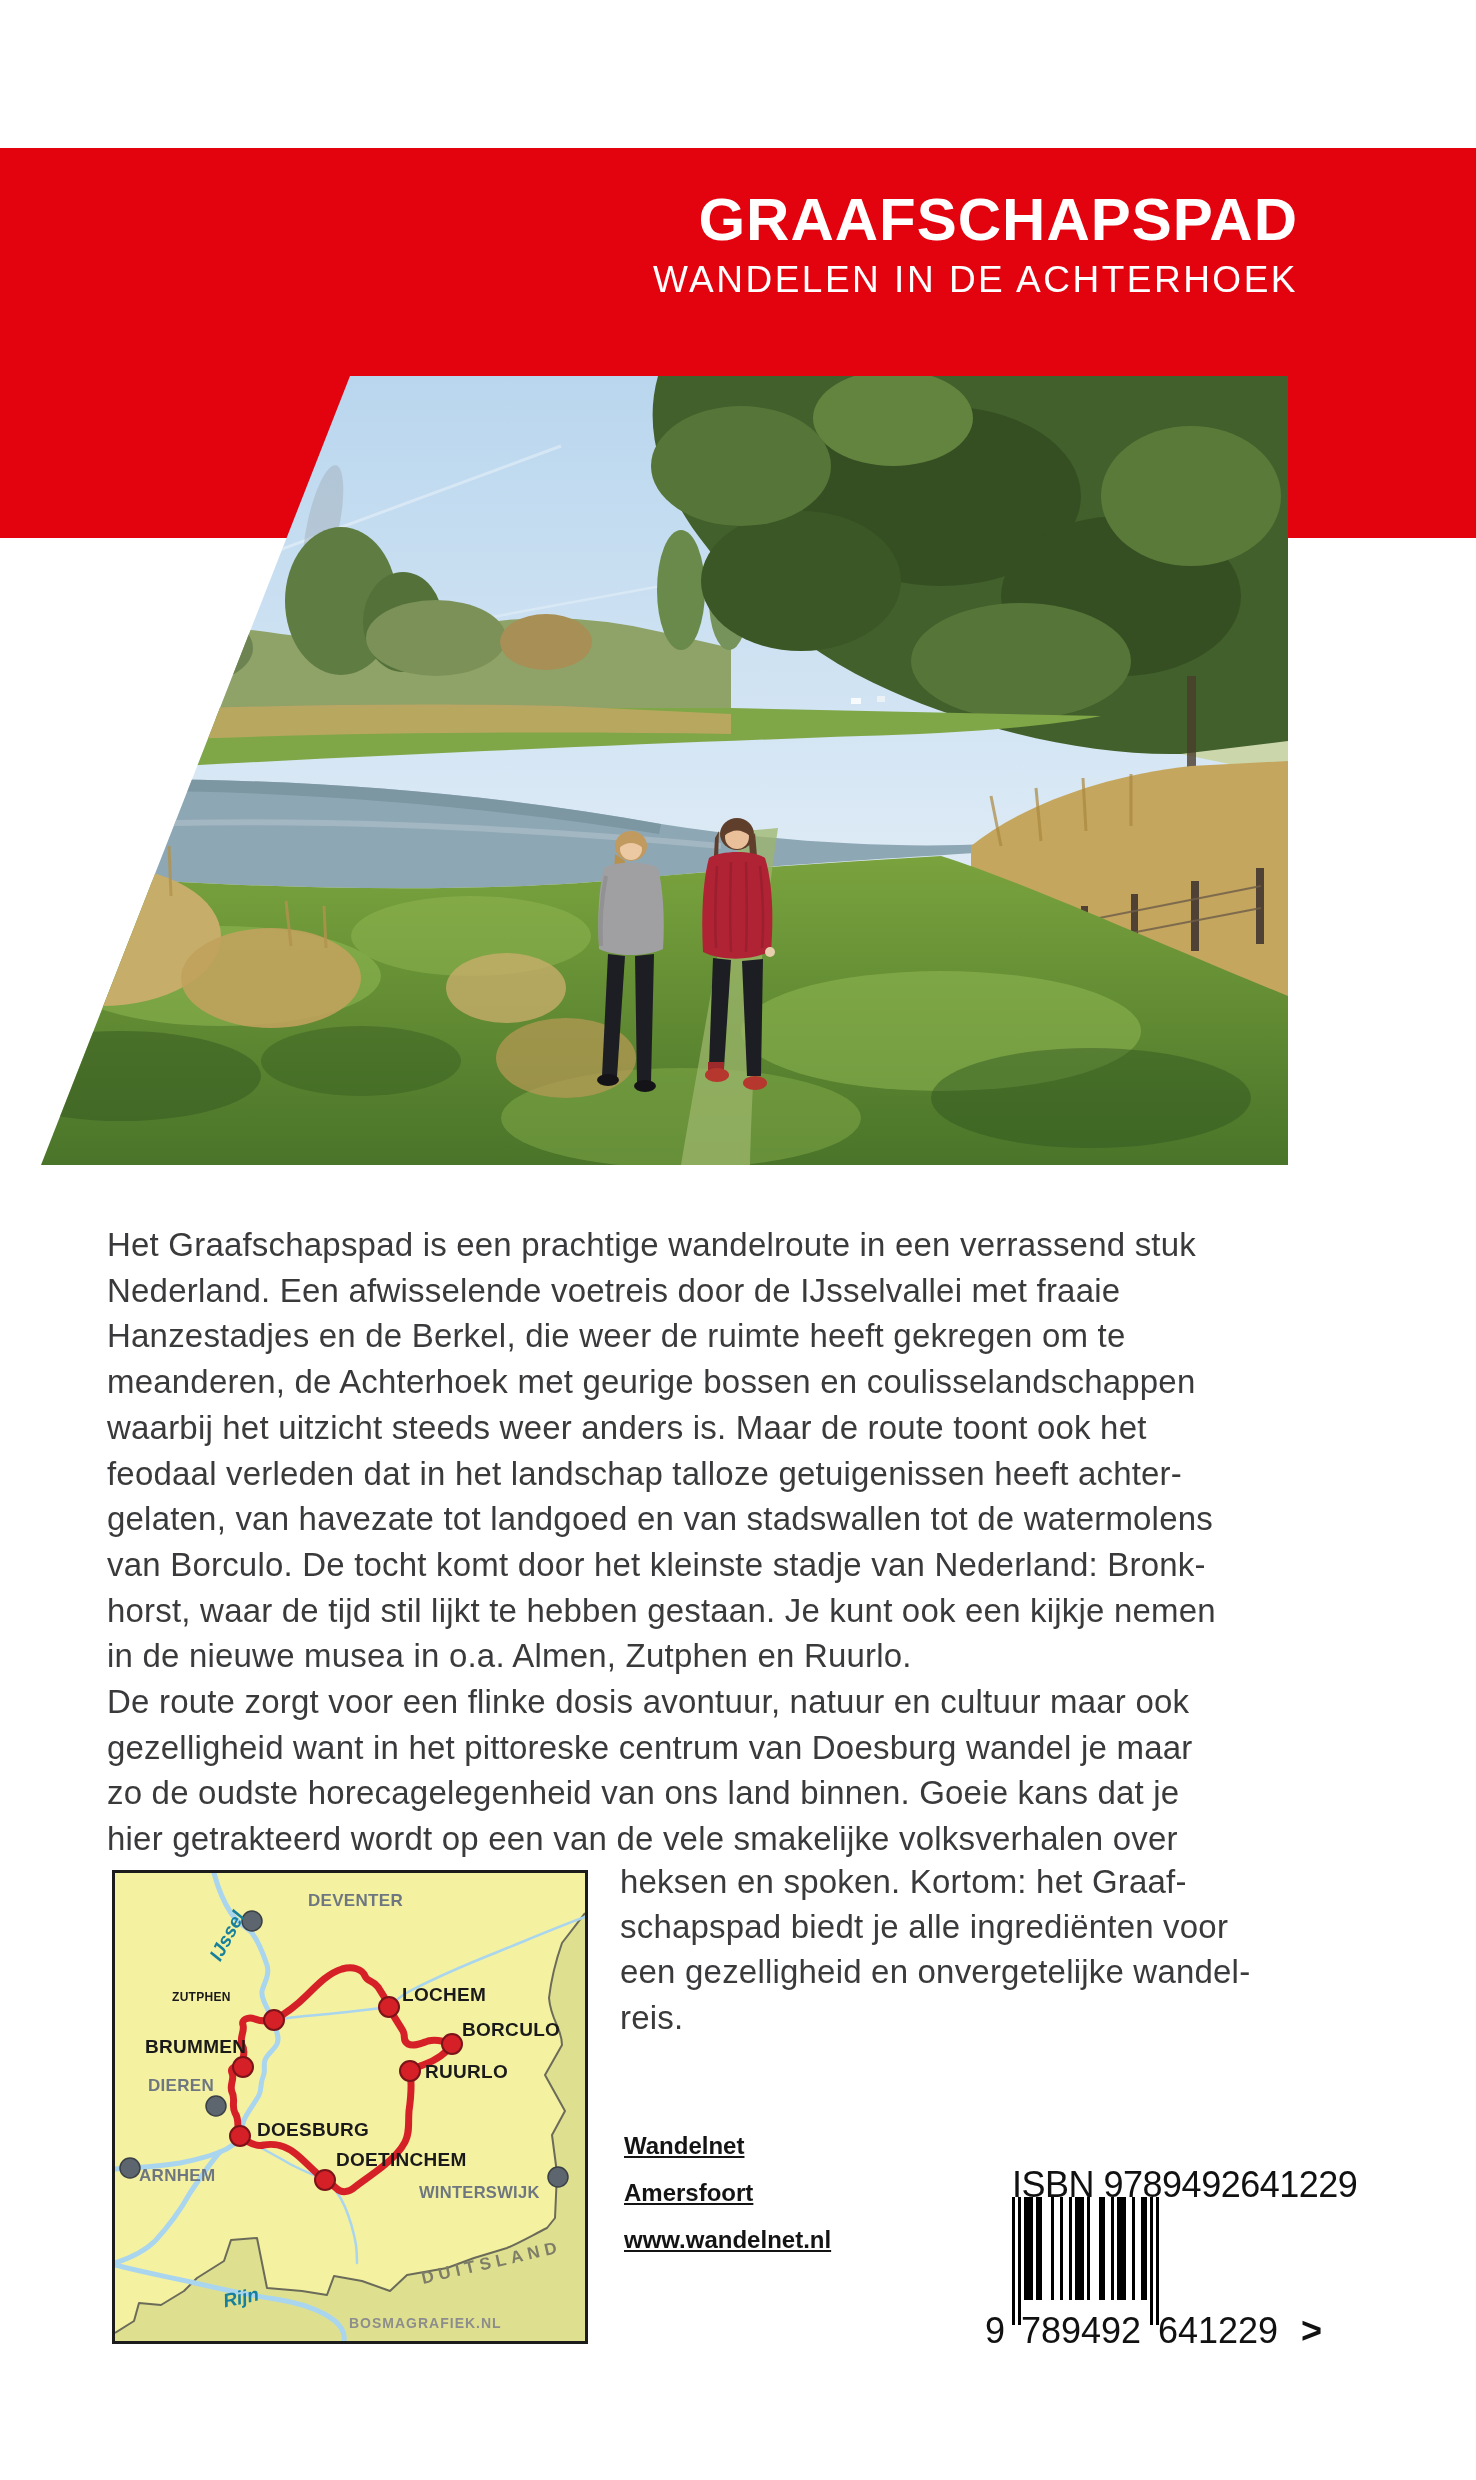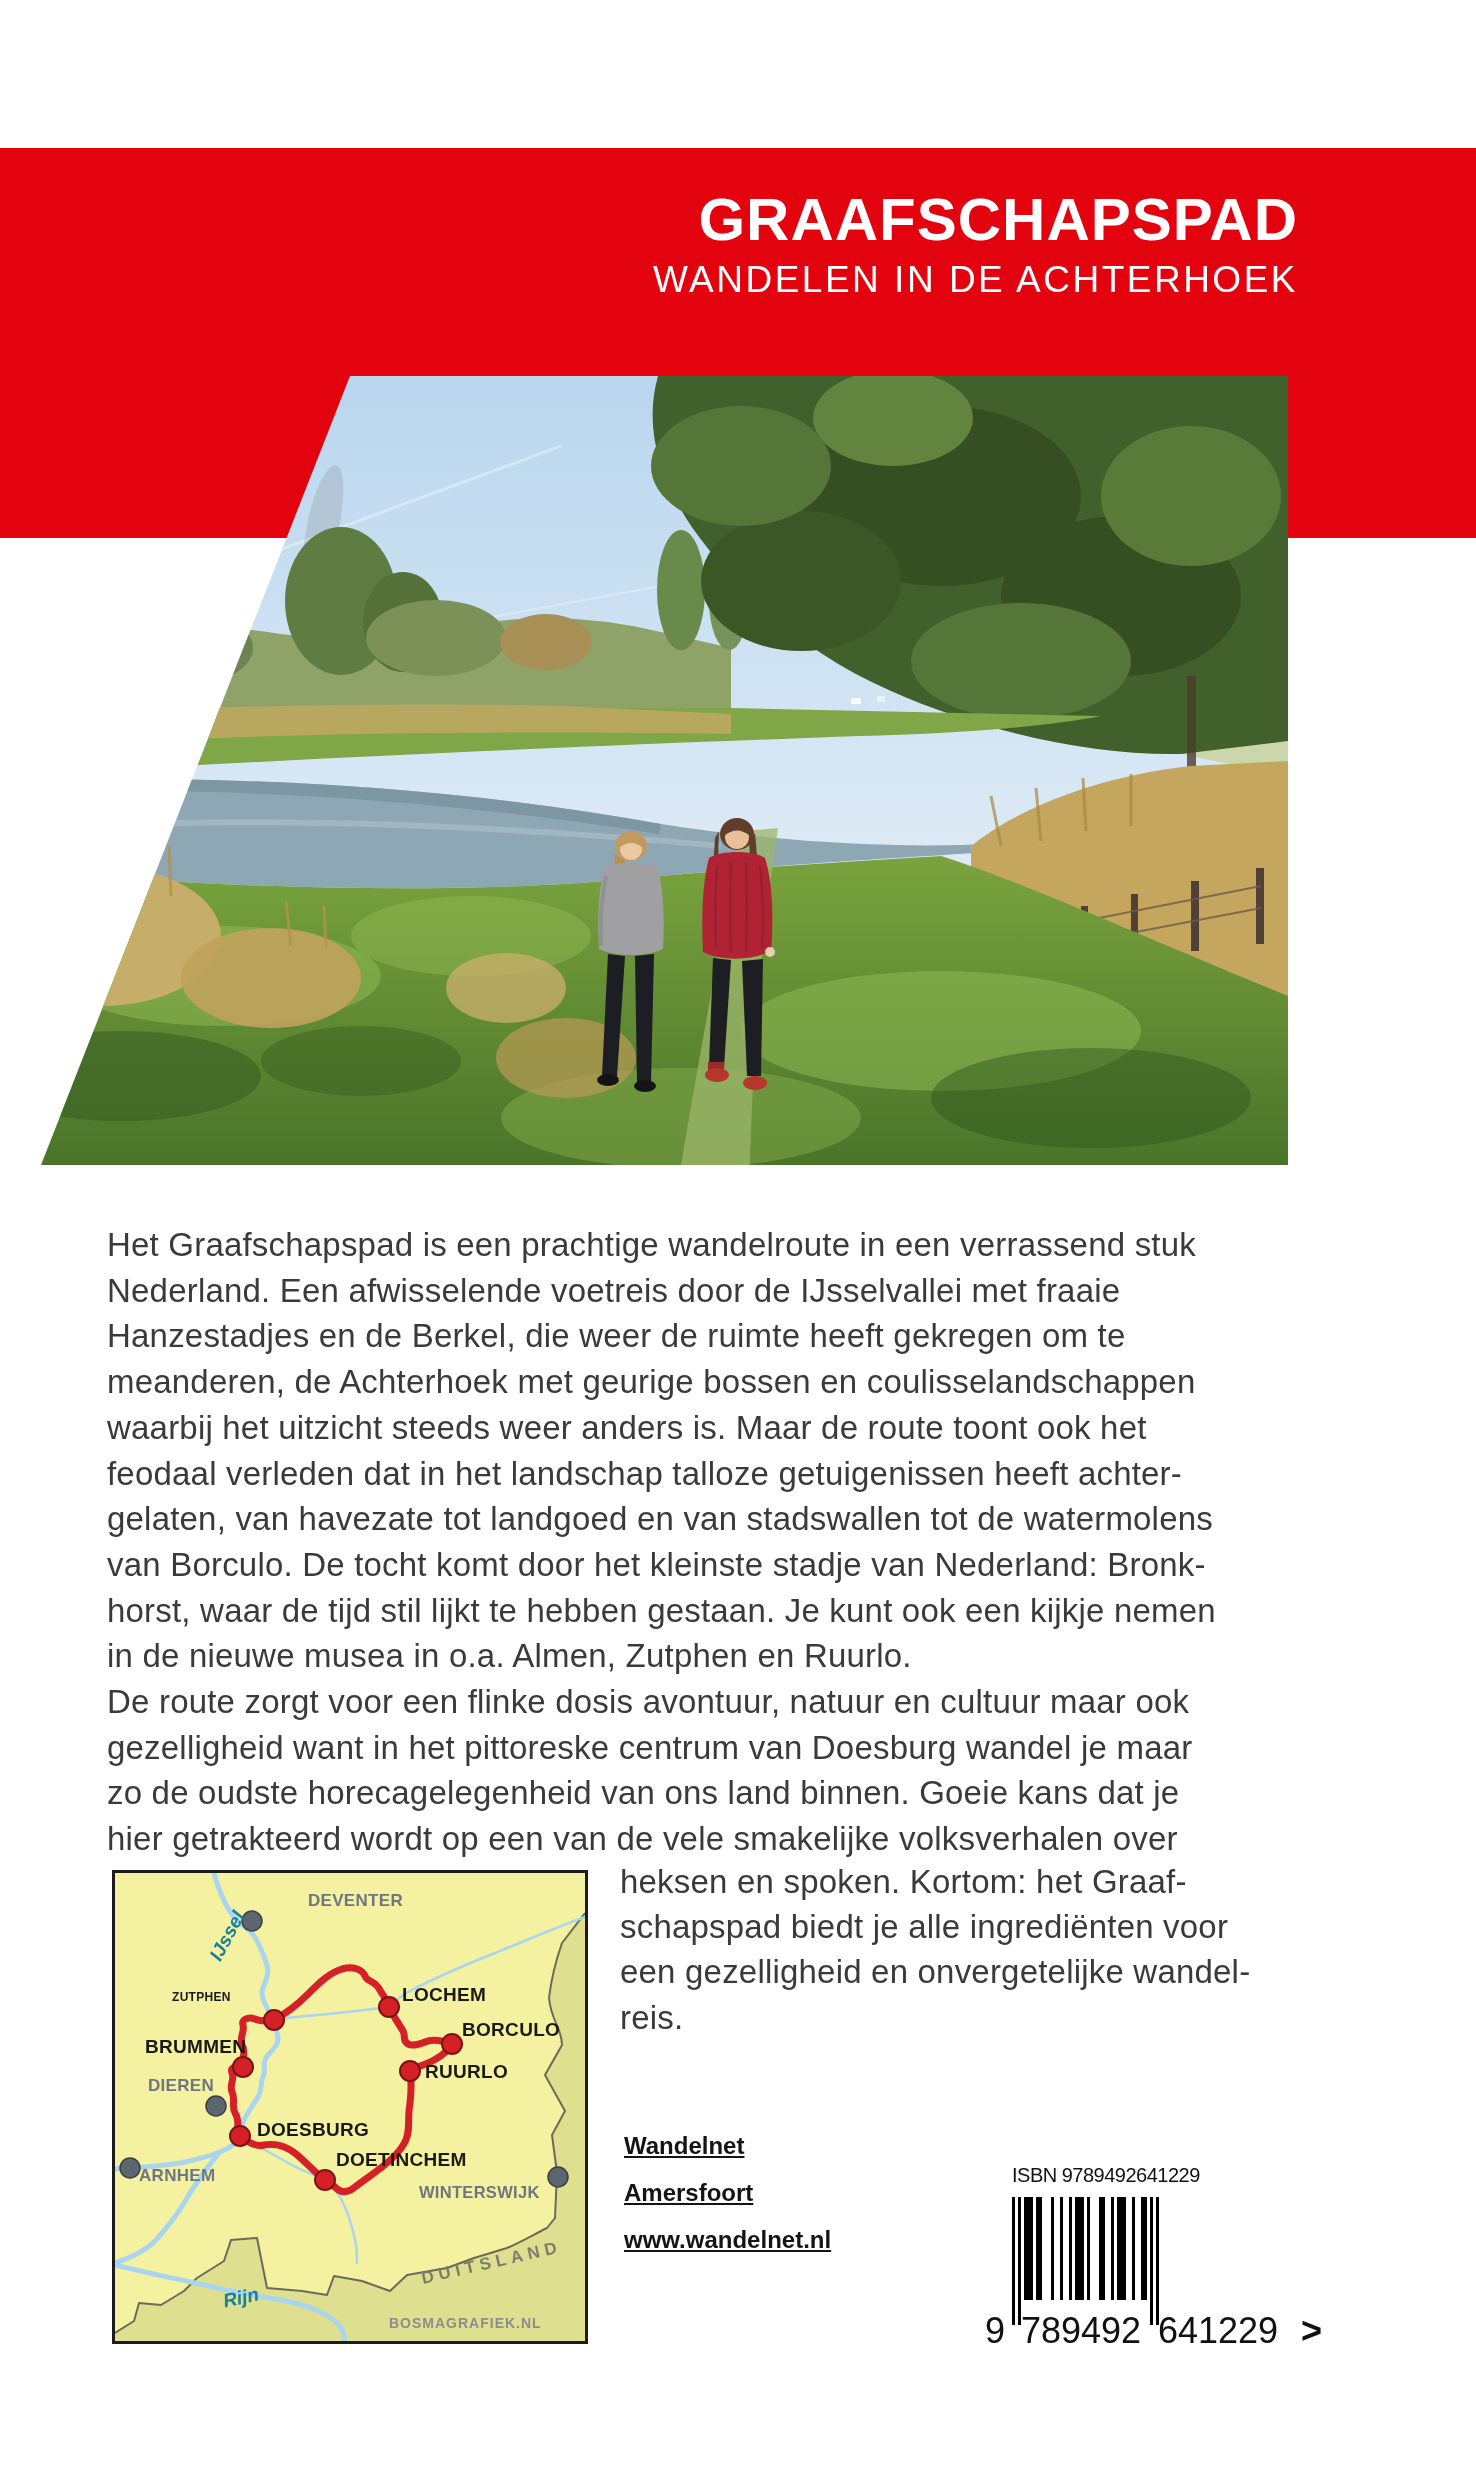--- a/index.html
+++ b/index.html
@@ -22,26 +22,26 @@
              font-size:33px;line-height:45.2px;letter-spacing:.2px;}
   
   .map{position:absolute;left:112px;top:1870px;width:470px;height:468px;background:#f4f1a1;
        border:3px solid #1c1c1c;}
   .map svg{position:absolute;left:0;top:0;}
   .map-label{position:absolute;font-weight:700;font-size:19px;color:#1a1a1a;white-space:nowrap;letter-spacing:.3px;}
   .map-label.gray{color:#6e7780;font-size:17px;}
   .map-label.small{font-size:16.5px;}
   .river-label{position:absolute;color:#17809c;font-style:italic;font-weight:700;font-size:19px;white-space:nowrap;}
   .region-label{position:absolute;color:#7e7e68;font-weight:700;font-size:17px;letter-spacing:5px;white-space:nowrap;}
-  .credit-label{position:absolute;color:#8d8d8d;font-weight:700;font-size:14px;letter-spacing:1px;white-space:nowrap;margin-left:40px;}
+  .credit-label{position:absolute;color:#8d8d8d;font-weight:700;font-size:14px;letter-spacing:1px;white-space:nowrap;}
   
   .publisher{position:absolute;left:624px;top:2122px;color:#141414;font-size:24px;font-weight:700;line-height:47px;text-decoration:underline;}
   
   .isbn-block{position:absolute;left:985px;top:2164px;width:350px;height:185px;color:#111;}
-  .isbn-label{position:absolute;left:27px;top:0;font-size:20px;letter-spacing:-.5px;white-space:nowrap;}
+  .isbn-label{position:absolute;left:27px;top:0;font-size:36px;letter-spacing:-.5px;white-space:nowrap;}
   .barcode-bars{position:absolute;left:27px;top:33px;width:285px;height:128px;}
   .barcode-digits{position:absolute;top:146px;left:0;width:350px;font-size:36px;}
   .barcode-digits span{position:absolute;top:0;}
   .bd-first{left:0;}
   .bd-g1{left:36px;width:126px;text-align:left;}
   .bd-g2{left:170px;width:126px;text-align:center;}
   .bd-arrow{left:316px;font-weight:700;}
 </style>
 </head>
 <body>

